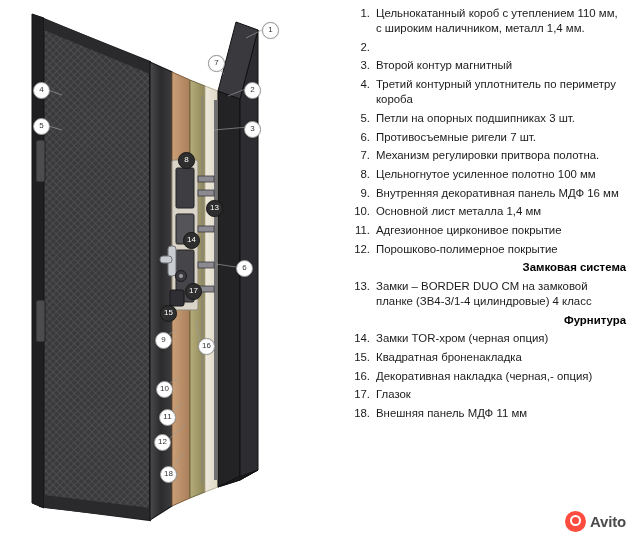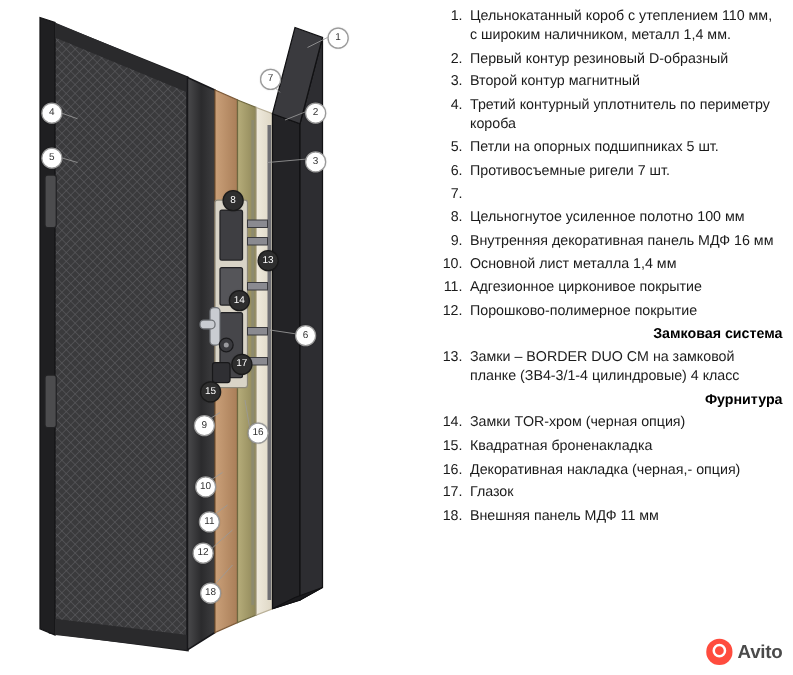--- a/index.html
+++ b/index.html
@@ -238,40 +238,40 @@
   </div>
 
   <div id="legend">
 
     <div class="legend-item">
       <div class="legend-num">1.</div>
       <div class="legend-text">Цельнокатанный короб с утеплением 110 мм, с широким наличником, металл 1,4 мм.</div>
     </div>
     <div class="legend-item">
       <div class="legend-num">2.</div>
-      <div class="legend-text">Первый контур резиновый D-образный</div>
     </div>
     <div class="legend-item">
       <div class="legend-num">3.</div>
       <div class="legend-text">Второй контур магнитный</div>
     </div>
     <div class="legend-item">
       <div class="legend-num">4.</div>
       <div class="legend-text">Третий контурный уплотнитель по периметру короба</div>
     </div>
     <div class="legend-item">
       <div class="legend-num">5.</div>
-      <div class="legend-text">Петли на опорных подшипниках 5 шт.</div>
+      <div class="legend-text">Петли на опорных подшипниках 3 шт.</div>
     </div>
     <div class="legend-item">
       <div class="legend-num">6.</div>
       <div class="legend-text">Противосъемные ригели 7 шт.</div>
     </div>
     <div class="legend-item">
       <div class="legend-num">7.</div>
+      <div class="legend-text">Механизм регулировки притвора полотна.</div>
     </div>
     <div class="legend-item">
       <div class="legend-num">8.</div>
       <div class="legend-text">Цельногнутое усиленное полотно 100 мм</div>
     </div>
     <div class="legend-item">
       <div class="legend-num">9.</div>
       <div class="legend-text">Внутренняя декоративная панель МДФ 16 мм</div>
     </div>
     <div class="legend-item">

